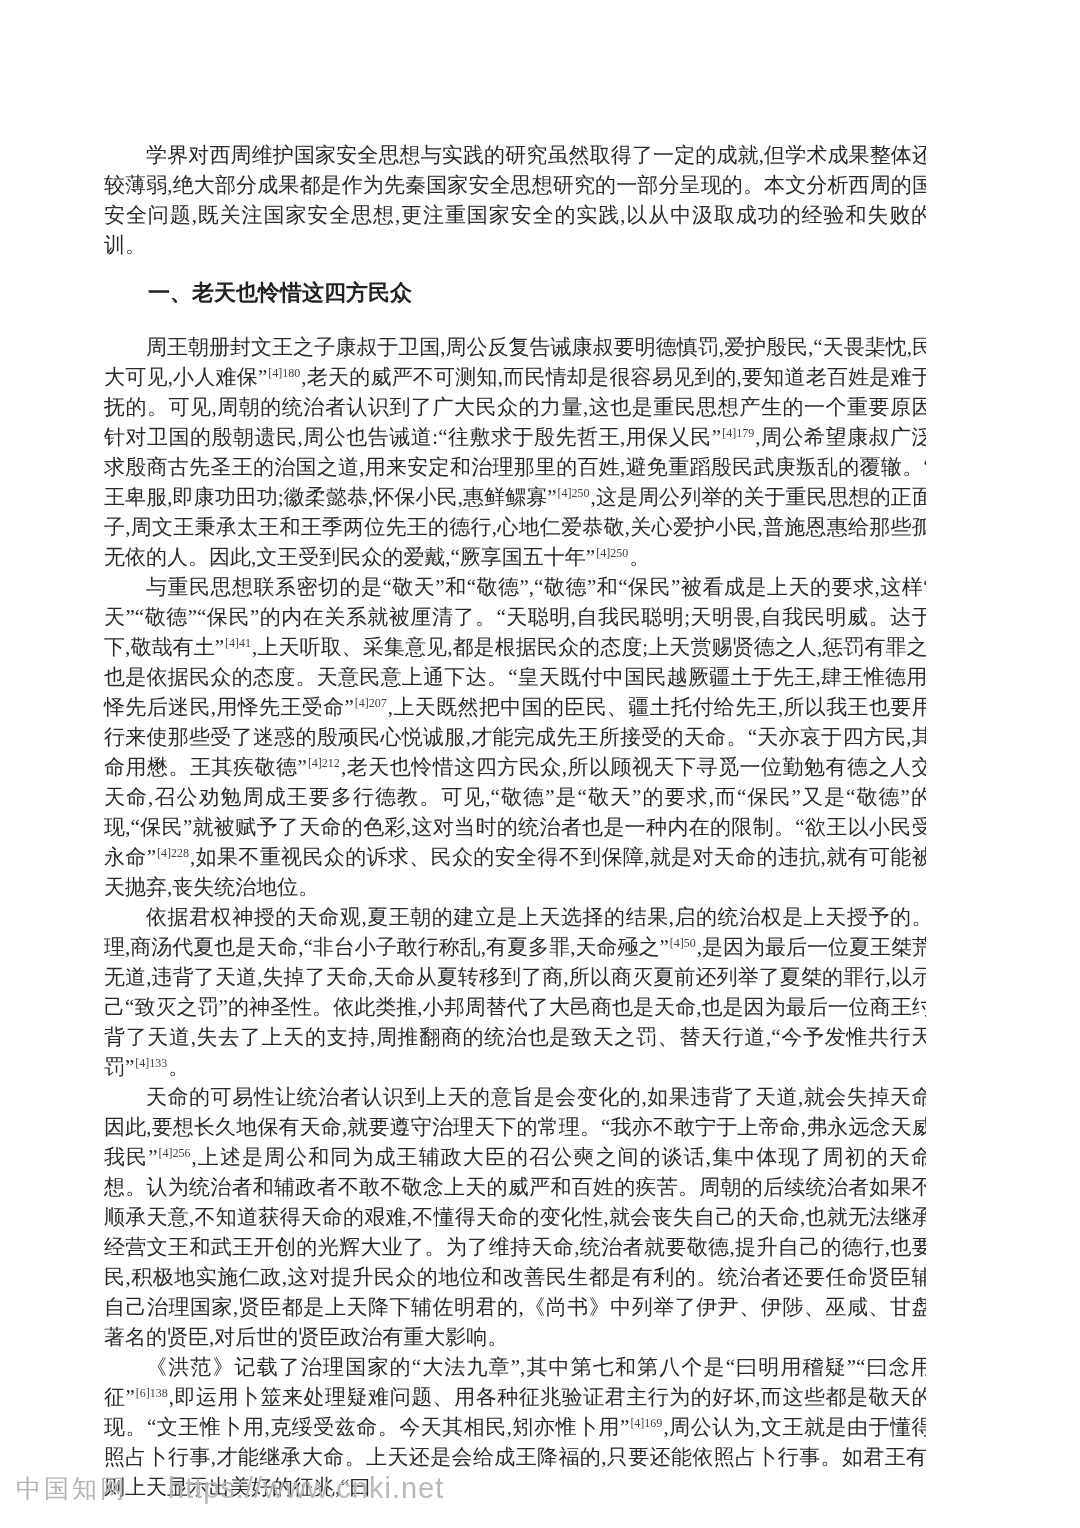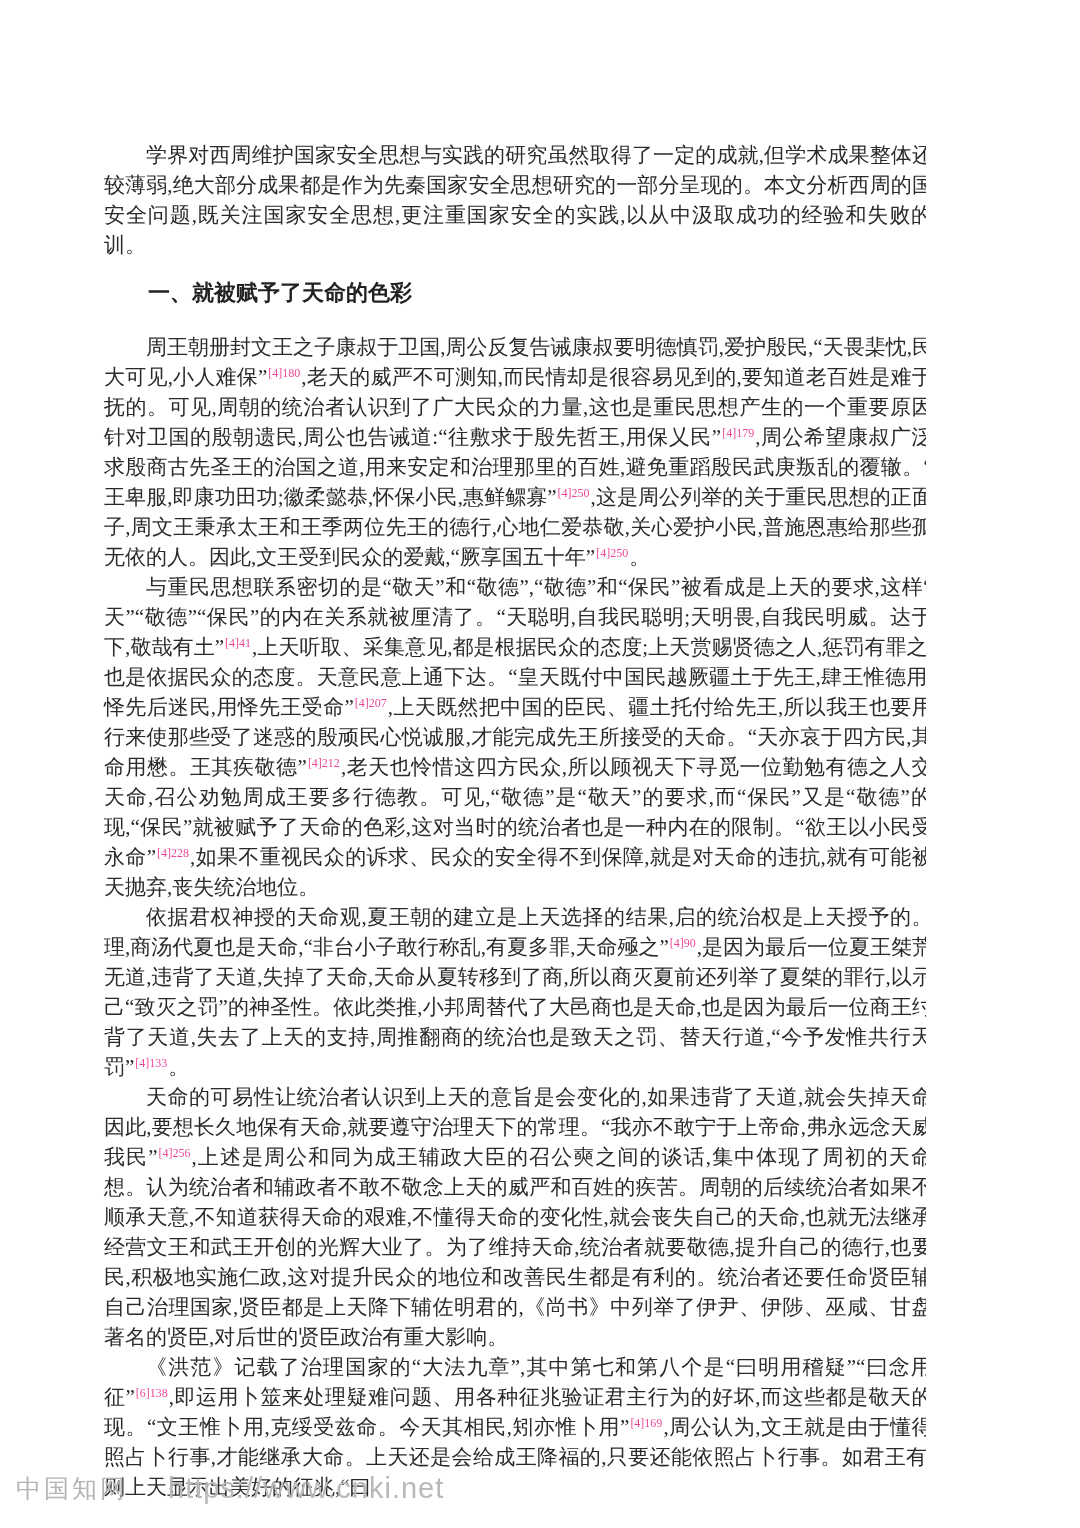--- a/index.html
+++ b/index.html
@@ -25,41 +25,41 @@
     font-weight:bold;font-size:22px;line-height:30px;
     margin:18px 0 24px;text-indent:2em;color:#222;
   }
   .h2{
     font-family:"Liberation Sans","DejaVu Sans",sans-serif;
     font-weight:bold;font-size:21px;line-height:30px;
     margin:28px 0 14px;text-indent:2em;color:#222;
   }
   sup.cite{
     font-size:12px;line-height:0;vertical-align:7px;
-    padding:0 1px;white-space:nowrap;color:#ec4899;
+    padding:0 1px;white-space:nowrap;color:#404040;
   }
   .watermark{
     position:absolute;left:16px;top:1460px;
     display:flex;align-items:flex-start;gap:40px;
     color:#b3b3b3;
   }
   .wm-brand{font-size:25px;letter-spacing:3px;font-family:"Liberation Serif","DejaVu Serif",serif;}
   .wm-url{font-size:29px;color:#b9b9b9;font-family:"Liberation Sans","DejaVu Sans",sans-serif;letter-spacing:1px;}
 </style>
 </head>
 <body>
 
 <div class="page">
   <div class="article">
     <div id="blocks">
         <p><span>学界对西周维护国家安全思想与实践的研究虽然取得了一定的成就,但学术成果整体还比较薄弱,绝大部分成果都是作为先秦国家安全思想研究的一部分呈现的。本文分析西周的国家安全问题,既关注国家安全思想,更注重国家安全的实践,以从中汲取成功的经验和失败的教训。</span></p>
-        <div class="h1">一、就被赋予了天命的色彩</div>
+        <div class="h1">一、老天也怜惜这四方民众</div>
         <p><span>周王朝册封文王之子康叔于卫国,周公反复告诫康叔要明德慎罚,爱护殷民,“天畏棐忱,民情大可见,小人难保”</span><sup class="cite">[4]180</sup><span>,老天的威严不可测知,而民情却是很容易见到的,要知道老百姓是难于安抚的。可见,周朝的统治者认识到了广大民众的力量,这也是重民思想产生的一个重要原因。针对卫国的殷朝遗民,周公也告诫道:“往敷求于殷先哲王,用保乂民”</span><sup class="cite">[4]179</sup><span>,周公希望康叔广泛寻求殷商古先圣王的治国之道,用来安定和治理那里的百姓,避免重蹈殷民武庚叛乱的覆辙。“文王卑服,即康功田功;徽柔懿恭,怀保小民,惠鲜鳏寡”</span><sup class="cite">[4]250</sup><span>,这是周公列举的关于重民思想的正面例子,周文王秉承太王和王季两位先王的德行,心地仁爱恭敬,关心爱护小民,普施恩惠给那些孤苦无依的人。因此,文王受到民众的爱戴,“厥享国五十年”</span><sup class="cite">[4]250</sup><span>。</span></p>
         <p><span>与重民思想联系密切的是“敬天”和“敬德”,“敬德”和“保民”被看成是上天的要求,这样“敬天”“敬德”“保民”的内在关系就被厘清了。“天聪明,自我民聪明;天明畏,自我民明威。达于上下,敬哉有土”</span><sup class="cite">[4]41</sup><span>,上天听取、采集意见,都是根据民众的态度;上天赏赐贤德之人,惩罚有罪之人,也是依据民众的态度。天意民意上通下达。“皇天既付中国民越厥疆土于先王,肆王惟德用,和怿先后迷民,用怿先王受命”</span><sup class="cite">[4]207</sup><span>,上天既然把中国的臣民、疆土托付给先王,所以我王也要用德行来使那些受了迷惑的殷顽民心悦诚服,才能完成先王所接受的天命。“天亦哀于四方民,其眷命用懋。王其疾敬德”</span><sup class="cite">[4]212</sup><span>,老天也怜惜这四方民众,所以顾视天下寻觅一位勤勉有德之人交付天命,召公劝勉周成王要多行德教。可见,“敬德”是“敬天”的要求,而“保民”又是“敬德”的表现,“保民”就被赋予了天命的色彩,这对当时的统治者也是一种内在的限制。“欲王以小民受天永命”</span><sup class="cite">[4]228</sup><span>,如果不重视民众的诉求、民众的安全得不到保障,就是对天命的违抗,就有可能被上天抛弃,丧失统治地位。</span></p>
-        <p><span>依据君权神授的天命观,夏王朝的建立是上天选择的结果,启的统治权是上天授予的。同理,商汤代夏也是天命,“非台小子敢行称乱,有夏多罪,天命殛之”</span><sup class="cite">[4]90</sup><span>,是因为最后一位夏王桀荒淫无道,违背了天道,失掉了天命,天命从夏转移到了商,所以商灭夏前还列举了夏桀的罪行,以示自己“致灭之罚”的神圣性。依此类推,小邦周替代了大邑商也是天命,也是因为最后一位商王纣违背了天道,失去了上天的支持,周推翻商的统治也是致天之罚、替天行道,“今予发惟共行天之罚”</span><sup class="cite">[4]133</sup><span>。</span></p>
+        <p><span>依据君权神授的天命观,夏王朝的建立是上天选择的结果,启的统治权是上天授予的。同理,商汤代夏也是天命,“非台小子敢行称乱,有夏多罪,天命殛之”</span><sup class="cite">[4]50</sup><span>,是因为最后一位夏王桀荒淫无道,违背了天道,失掉了天命,天命从夏转移到了商,所以商灭夏前还列举了夏桀的罪行,以示自己“致灭之罚”的神圣性。依此类推,小邦周替代了大邑商也是天命,也是因为最后一位商王纣违背了天道,失去了上天的支持,周推翻商的统治也是致天之罚、替天行道,“今予发惟共行天之罚”</span><sup class="cite">[4]133</sup><span>。</span></p>
         <p><span>天命的可易性让统治者认识到上天的意旨是会变化的,如果违背了天道,就会失掉天命。因此,要想长久地保有天命,就要遵守治理天下的常理。“我亦不敢宁于上帝命,弗永远念天威越我民”</span><sup class="cite">[4]256</sup><span>,上述是周公和同为成王辅政大臣的召公奭之间的谈话,集中体现了周初的天命思想。认为统治者和辅政者不敢不敬念上天的威严和百姓的疾苦。周朝的后续统治者如果不能顺承天意,不知道获得天命的艰难,不懂得天命的变化性,就会丧失自己的天命,也就无法继承和经营文王和武王开创的光辉大业了。为了维持天命,统治者就要敬德,提升自己的德行,也要保民,积极地实施仁政,这对提升民众的地位和改善民生都是有利的。统治者还要任命贤臣辅佐自己治理国家,贤臣都是上天降下辅佐明君的,《尚书》中列举了伊尹、伊陟、巫咸、甘盘等著名的贤臣,对后世的贤臣政治有重大影响。</span></p>
         <p><span>《洪范》记载了治理国家的“大法九章”,其中第七和第八个是“曰明用稽疑”“曰念用庶征”</span><sup class="cite">[6]138</sup><span>,即运用卜筮来处理疑难问题、用各种征兆验证君主行为的好坏,而这些都是敬天的表现。“文王惟卜用,克绥受兹命。今天其相民,矧亦惟卜用”</span><sup class="cite">[4]169</sup><span>,周公认为,文王就是由于懂得遵照占卜行事,才能继承大命。上天还是会给成王降福的,只要还能依照占卜行事。如君王有德,则上天显示出美好的征兆,“曰</span></p>
       </div>
 
   </div>
   <div class="watermark">
     <span class="wm-brand">中国知网</span>
     <span class="wm-url">https://www.cnki.net</span>
   </div>
 </div>

